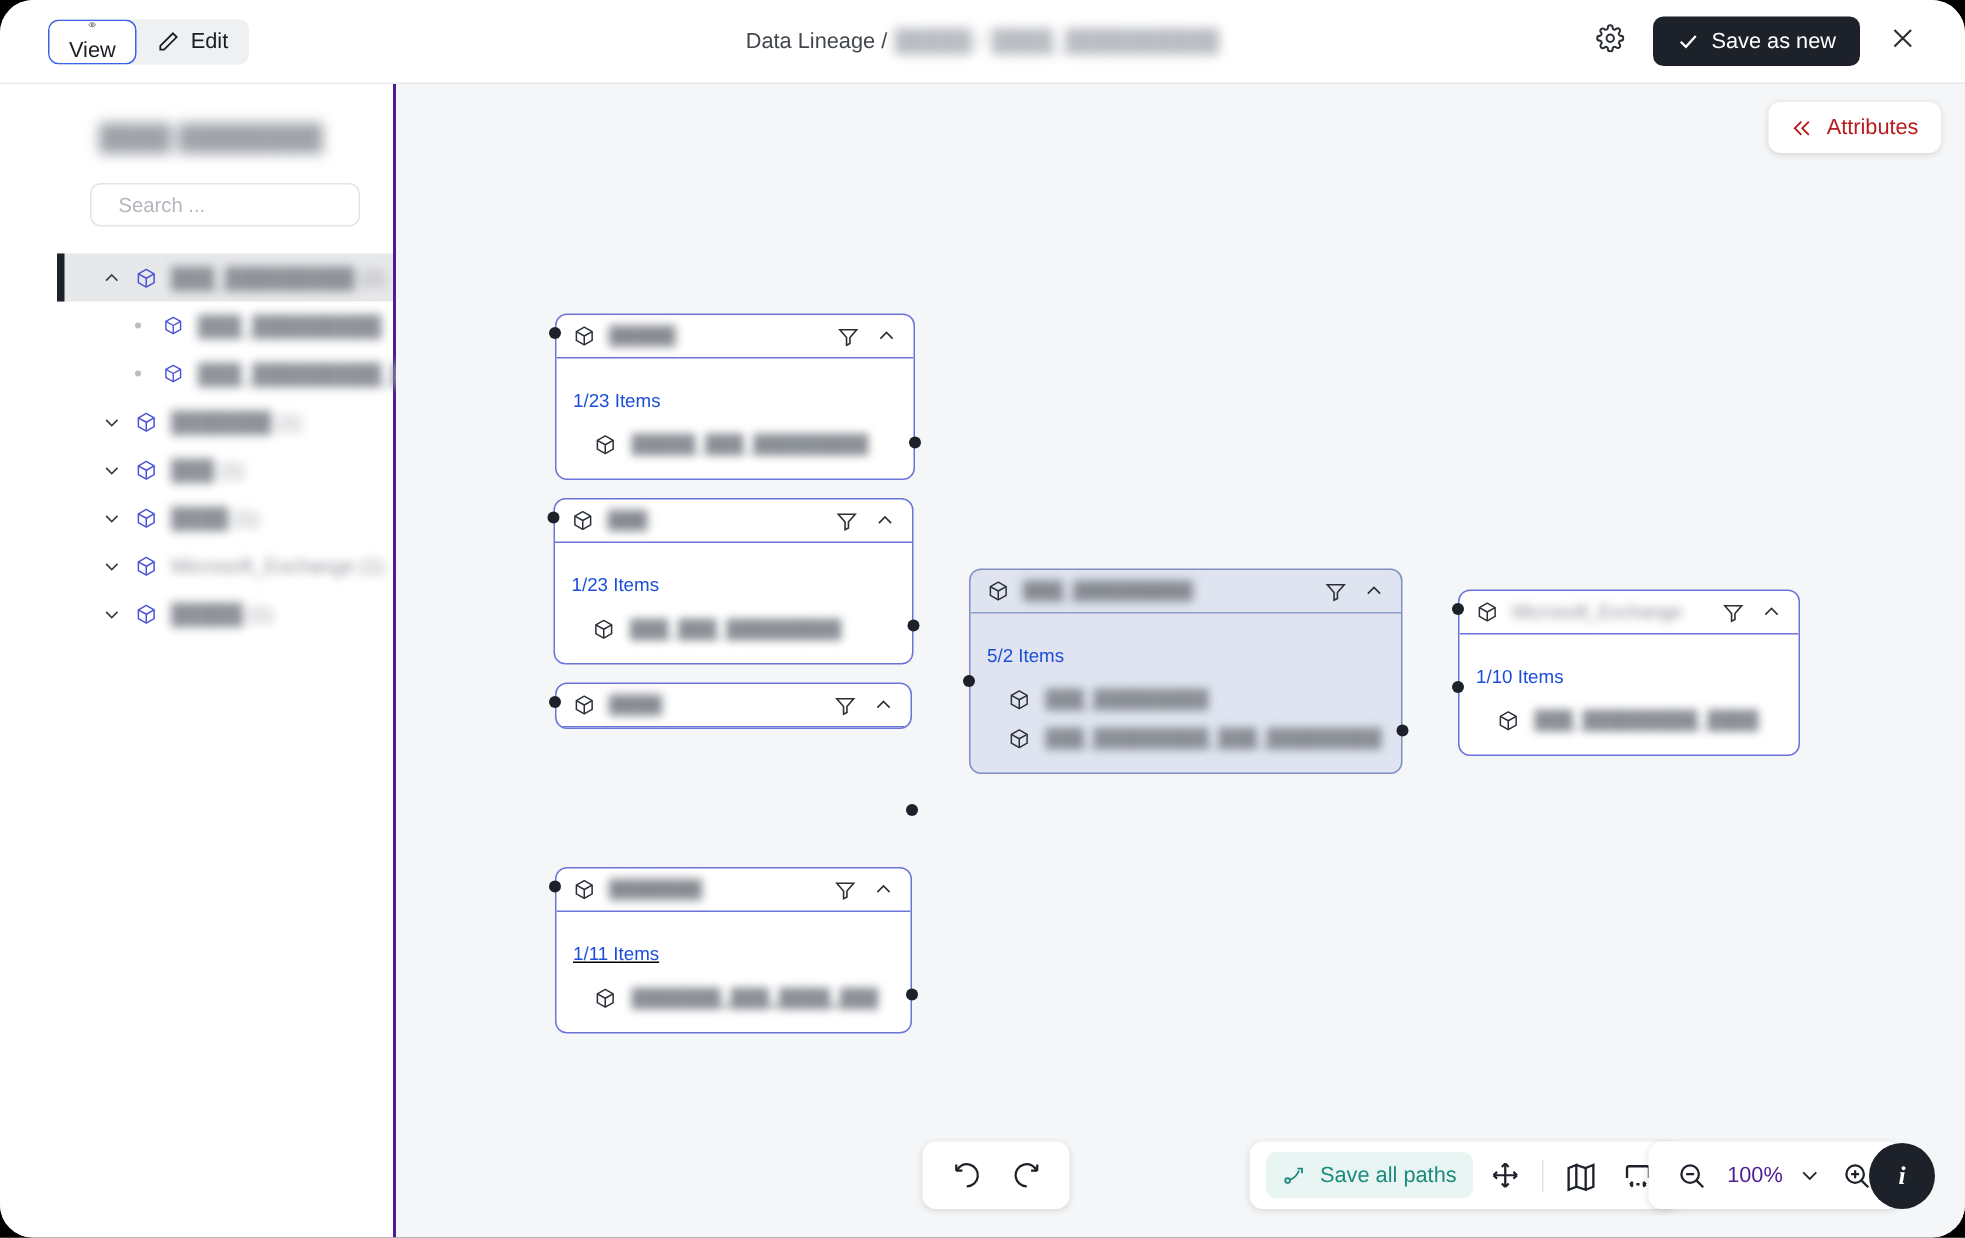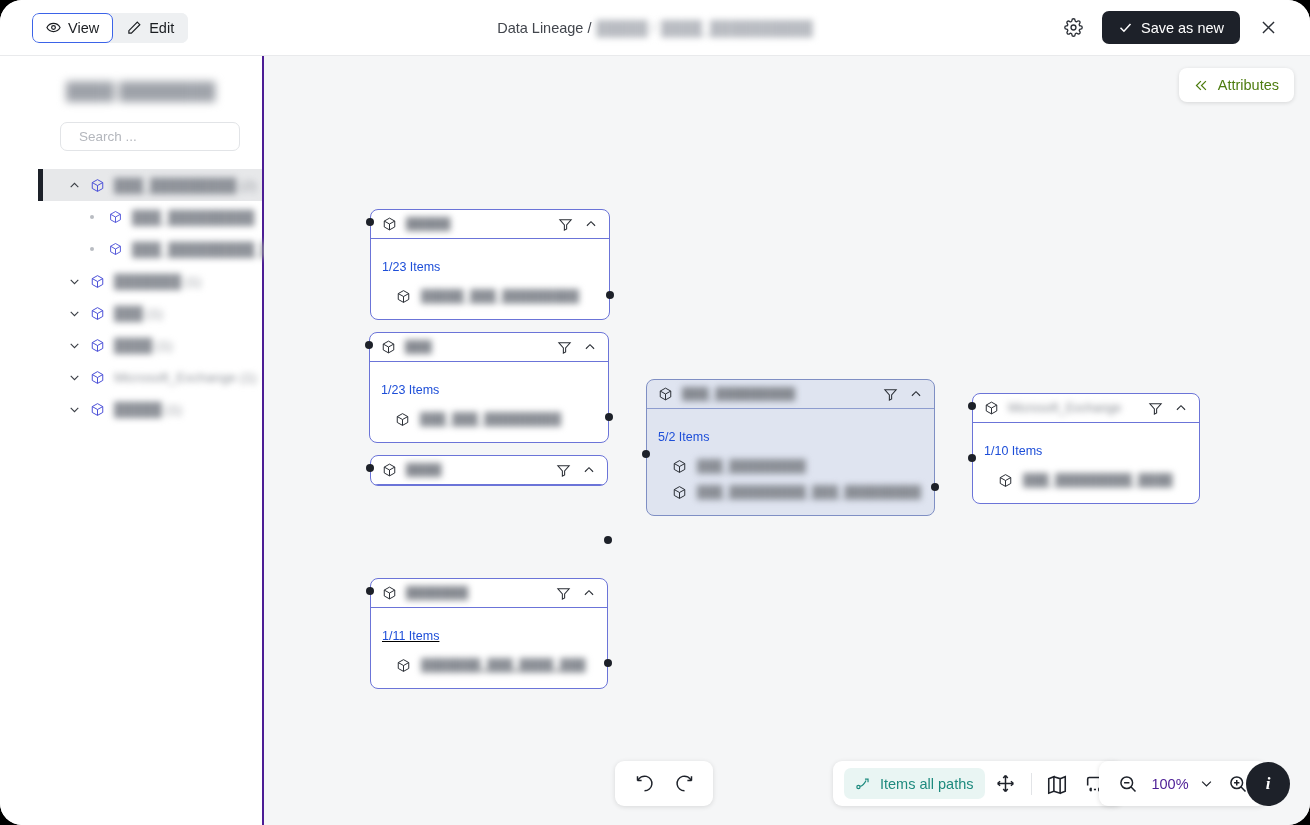--- a/index.html
+++ b/index.html
@@ -35,36 +35,37 @@
     font-size: 14.5px; color: #1a1d21;
     background: #eef0f2;
     border: 1px solid transparent;
     cursor: pointer; white-space: nowrap;
   }
   .seg-btn.active {
     background: #ffffff;
     border: 1.4px solid #3b63e8;
     border-radius: 7px;
     z-index: 2;
+    flex-direction: column;
   }
   .breadcrumb {
     position: absolute; left: 0; right: 0;
     display: flex; justify-content: center; align-items: center;
     gap: 5px; font-size: 14.5px; color: #42464d;
     pointer-events: none;
     text-align: right;
   }
   .bc-blur {
     color: #b9bcc2;
     filter: blur(3.4px);
     user-select: none;
     pointer-events: auto;
   }
   .hdr-right {
-    margin-left: auto; display: flex; align-items: center;
+    margin-left: auto; display: flex; align-items: flex-start;
     gap: 14px; margin-right: 28px;
   }
   .icon-btn {
     width: 28px; height: 28px;
     display: flex; align-items: center; justify-content: center;
     cursor: pointer; color: #2b2f36; background: none; border: none;
   }
   .save-btn {
     display: flex; align-items: center; gap: 8px;
     height: 33px; padding: 0 16px;
@@ -131,21 +132,21 @@
     position: absolute; top: 56px; left: 264px; right: 0; bottom: 0;
     background: #f5f6f7;
     overflow: hidden;
   }
   .attr-btn {
     position: absolute; top: 12px; right: 16px;
     display: flex; align-items: center; gap: 9px;
     height: 34px; padding: 0 15px;
     background: #fff; border-radius: 8px;
     box-shadow: 0 1px 4px rgba(0,0,0,.13);
-    font-size: 14.5px; color: #4d7c0f;
+    font-size: 14.5px; color: #b91c1c;
     cursor: pointer; border: none; z-index: 5;
     white-space: nowrap;
   }
 
   #edges { position: absolute; inset: 0; pointer-events: none; }
 
   
   .node {
     position: absolute;
     border: 1.4px solid #6b74d8;
@@ -588,21 +589,21 @@
       </div>
     </div>
 
     <div class="tool-group">
       <button class="paths-btn">
         <svg width="17" height="16" viewBox="0 0 24 24" fill="none" stroke="currentColor" stroke-width="1.8">
           <circle cx="4.4" cy="16.6" r="2.4"></circle>
           <path d="M7 15.6c4.5-1.2 6.5-4.3 8.8-9"></path>
           <path d="M14.2 4.7h4.6v4.5"></path>
         </svg>
-        <span>Items all paths</span>
+        <span>Save all paths</span>
       </button>
       <div class="tool-ic">
         <svg width="21" height="21" viewBox="0 0 24 24" fill="none" stroke="currentColor" stroke-width="1.7">
           <path d="M12 3v18M3 12h18"></path>
           <path d="M12 3l-2.6 2.8M12 3l2.6 2.8M12 21l-2.6-2.8M12 21l2.6-2.8"></path>
           <path d="M3 12l2.8-2.6M3 12l2.8 2.6M21 12l-2.8-2.6M21 12l-2.8 2.6"></path>
         </svg>
       </div>
       <div class="divider"></div>
       <div class="tool-ic">

